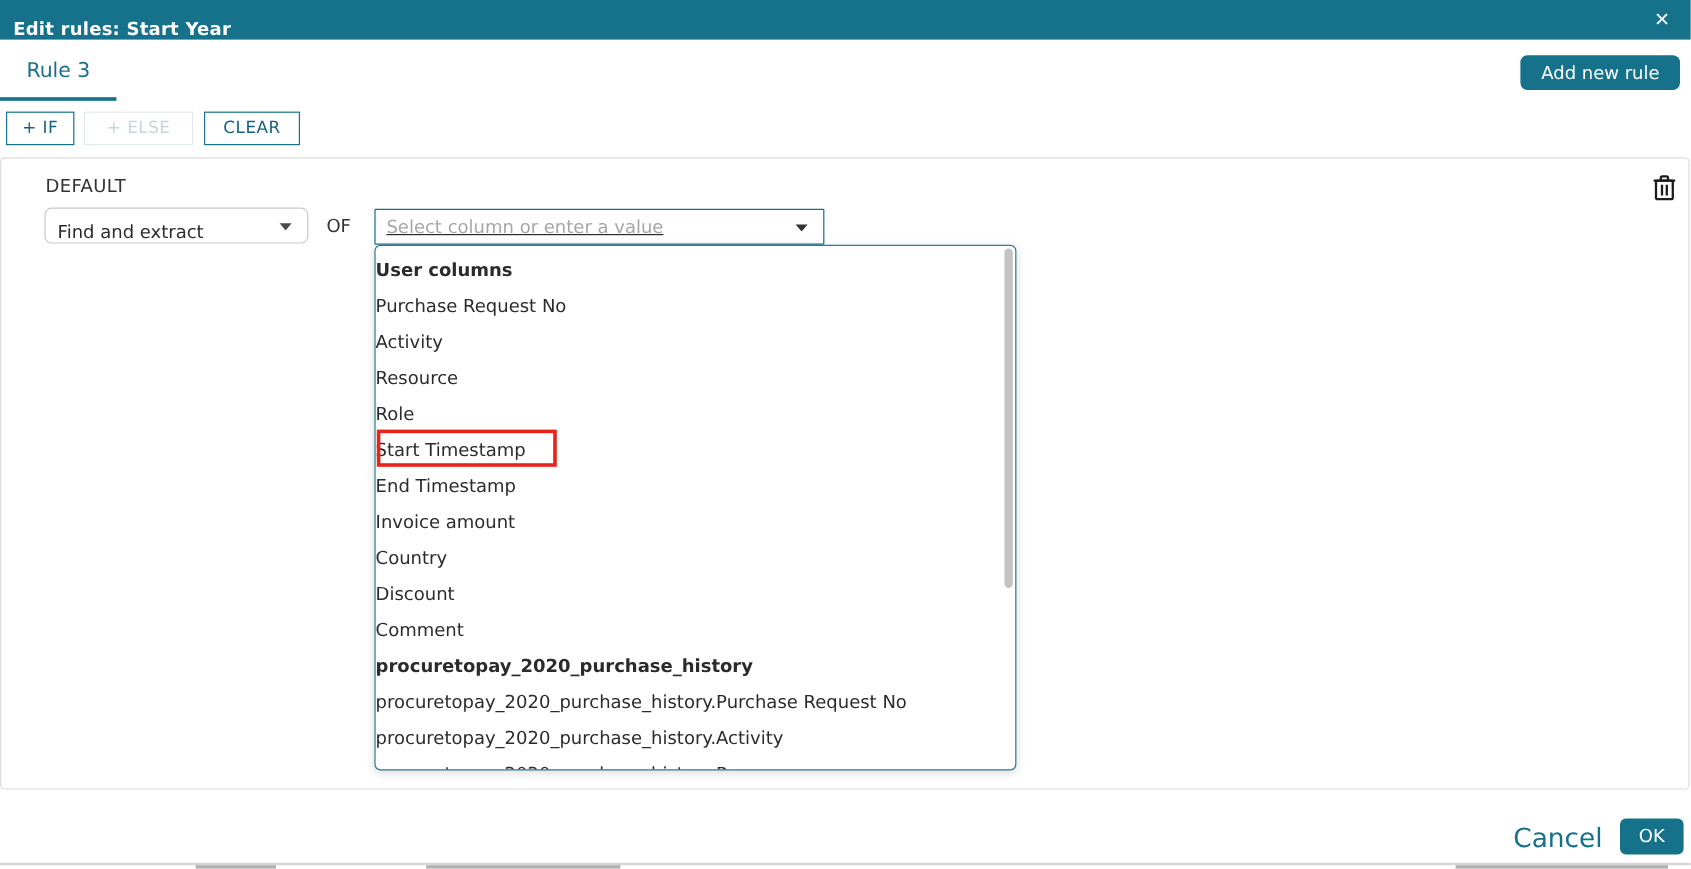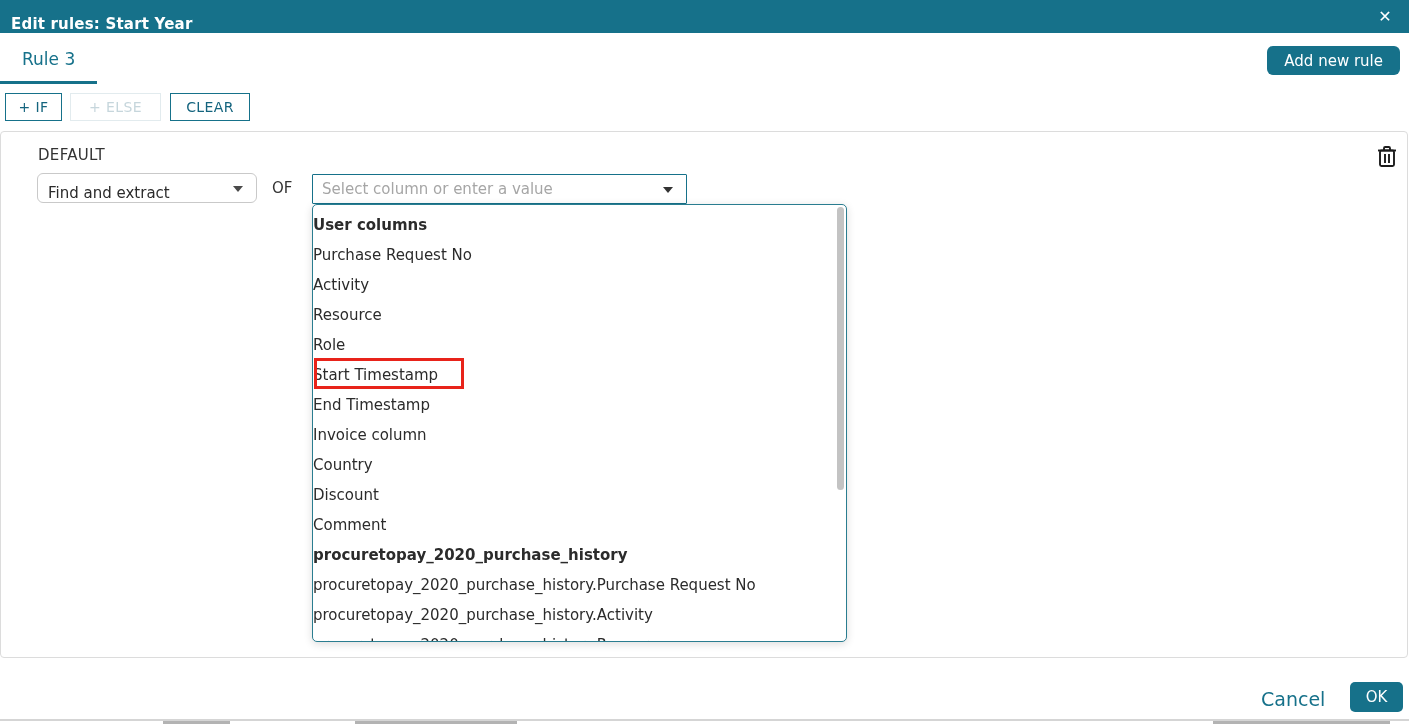--- a/index.html
+++ b/index.html
@@ -66,21 +66,21 @@
     display: flex; align-items: flex-end; cursor: pointer;
   }
   .sel-action .sel-text { margin-left: 10px; font-size: 15px; color: #2b2b2b; }
   .lbl-of {
     position: absolute; left: 272px; top: 173px; height: 30px;
     display: flex; align-items: center; font-size: 15px; color: #333;
   }
   .sel-column {
     position: absolute; left: 312px; top: 174px; width: 375px; height: 30px;
     border: 1.5px solid #16718a; border-radius: 1px; background: #fff;
-    display: flex; align-items: center; cursor: text;
+    display: flex; align-items: center; cursor: text; text-decoration: underline;
   }
   .sel-column .placeholder { margin-left: 9px; font-size: 15px; color: #a6a6a6; }
   .caret {
     position: absolute; right: 13px; top: 50%; margin-top: -2px;
     width: 0; height: 0;
     border-left: 5px solid transparent; border-right: 5px solid transparent;
     border-top: 6px solid #4a4a4a;
   }
   .sel-column .caret { border-top-color: #333; }
   .btn-trash {
@@ -107,21 +107,21 @@
   }
   .dd-scrollthumb {
     position: absolute; right: 2px; top: 2px; width: 7px; height: 283px;
     background: #c3c3c3; border-radius: 4px; cursor: grab;
   }
 
   
   .btn-cancel {
     position: absolute; left: 1261px; top: 686px; height: 26px;
     background: none; border: none; color: #16718a;
-    font-family: inherit; font-size: 19px; cursor: pointer;
+    font-family: inherit; font-size: 22px; cursor: pointer;
   }
   .btn-ok {
     position: absolute; left: 1350px; top: 682px; width: 53px; height: 30px;
     background: #16718a; color: #fff; border: none; border-radius: 5px;
     font-family: inherit; font-size: 15px; cursor: pointer;
   }
 
   
   .bottom-divider {
     position: absolute; left: 0; top: 719px; width: 1409px; height: 2px;
@@ -179,21 +179,21 @@
   </button>
 
   <div class="dropdown">
     <div class="dd-item bold">User columns</div>
     <div class="dd-item">Purchase Request No</div>
     <div class="dd-item">Activity</div>
     <div class="dd-item">Resource</div>
     <div class="dd-item">Role</div>
     <div class="dd-item">Start Timestamp</div>
     <div class="dd-item">End Timestamp</div>
-    <div class="dd-item">Invoice column</div>
+    <div class="dd-item">Invoice amount</div>
     <div class="dd-item">Country</div>
     <div class="dd-item">Discount</div>
     <div class="dd-item">Comment</div>
     <div class="dd-item bold">procuretopay_2020_purchase_history</div>
     <div class="dd-item">procuretopay_2020_purchase_history.Purchase Request No</div>
     <div class="dd-item">procuretopay_2020_purchase_history.Activity</div>
     <div class="dd-item">procuretopay_2020_purchase_history.Resource</div>
     <div class="dd-highlight"></div>
     <div class="dd-scrollthumb"></div>
   </div>

